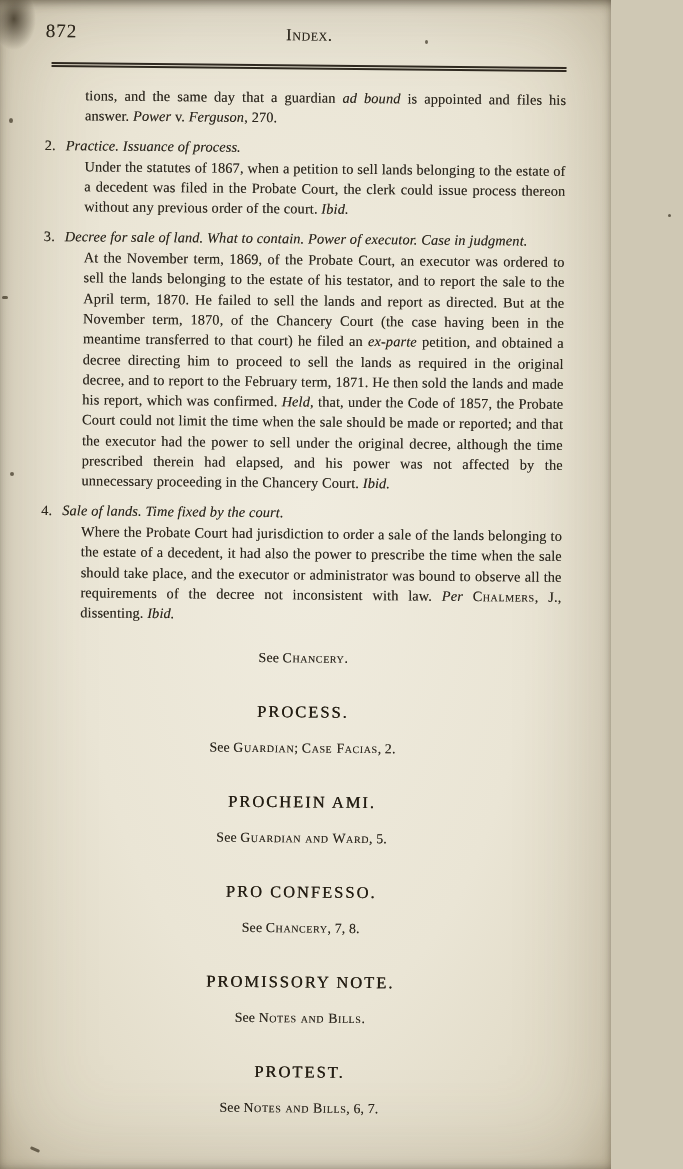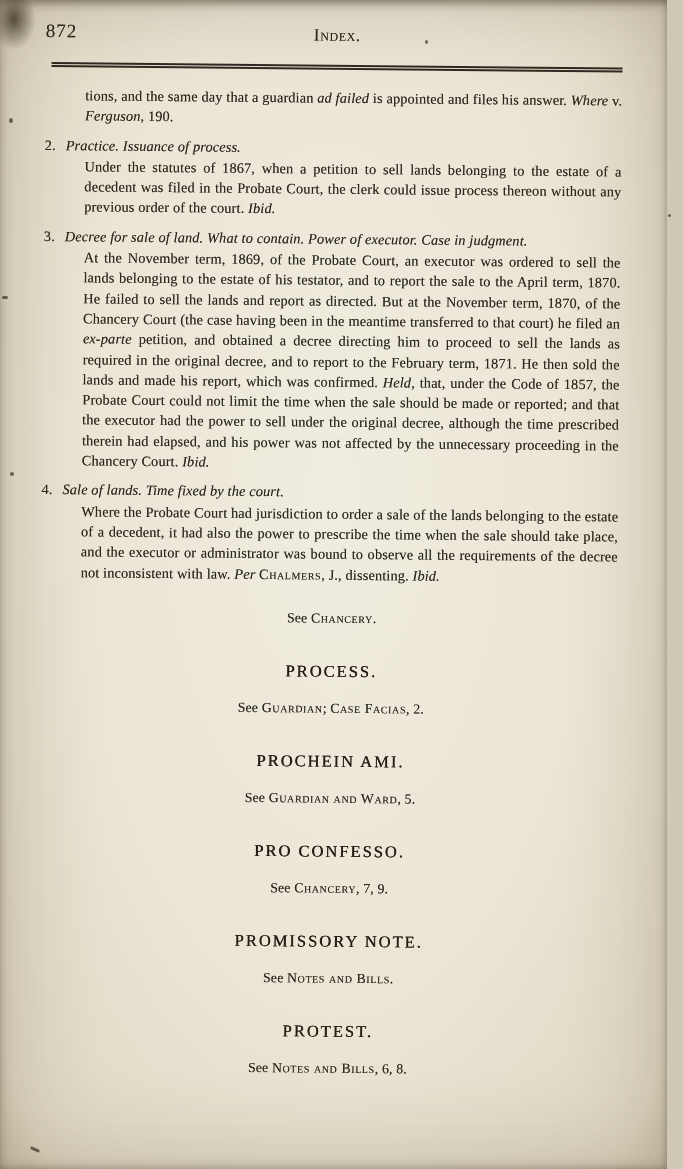--- a/index.html
+++ b/index.html
@@ -2,21 +2,21 @@
 <html lang="en"><head>
 <meta charset="utf-8">
 <style>
   html,body{margin:0;padding:0;}
   body{
     width:683px;height:1169px;overflow:hidden;
     background:#cfc8b4;
     font-family:"Liberation Serif","DejaVu Serif",serif;
   }
   .page{
-    position:relative;width:667px;height:1169px;
+    position:relative;width:611px;height:1169px;
     background:
       radial-gradient(ellipse at 50% 42%, #f0ecdf 0%, #eae5d5 55%, #ded7c2 92%, #d3cab2 100%);
     color:#2b261d;
   }
   .page::after{
     content:"";position:absolute;inset:0;pointer-events:none;
     box-shadow:
       inset 0 0 95px rgba(92,76,46,.28),
       inset 0 10px 12px -8px rgba(40,32,18,.55),
       inset -5px 0 12px -7px rgba(40,32,18,.38),
@@ -76,21 +76,21 @@
   <div class="speck s6"></div>
 
   <div class="content">
 
     <div class="header">
       <span class="pagenum">872</span>
       <span class="title sc">Index.</span>
     </div>
     <div class="rule"></div>
 
-    <p class="intro"><span>tions, and the same day that a guardian </span><span class="it">ad failed</span><span> is appointed and files his answer.  </span><span class="it">Where</span><span> v. </span><span class="it">Ferguson</span><span>, 190.</span></p>
+    <p class="intro"><span>tions, and the same day that a guardian </span><span class="it">ad bound</span><span> is appointed and files his answer.  </span><span class="it">Power</span><span> v. </span><span class="it">Ferguson</span><span>, 270.</span></p>
 
     <div class="entry">
       <p class="entry-head"><span class="num">2.</span><span><span class="it">Practice.  Issuance of process.</span></span></p>
       <p class="entry-body"><span>Under the statutes of 1867, when a petition to sell lands belonging to the estate of a decedent was filed in the Probate Court, the clerk could issue process thereon without any previous order of the court.  </span><span class="it">Ibid.</span></p>
     </div>
 
     <div class="entry">
       <p class="entry-head"><span class="num">3.</span><span><span class="it">Decree for sale of land.  What to contain.  Power of executor.  Case in judgment.</span></span></p>
       <p class="entry-body"><span>At the November term, 1869, of the Probate Court, an executor was ordered to sell the lands belonging to the estate of his testator, and to report the sale to the April term, 1870.  He failed to sell the lands and report as directed.  But at the November term, 1870, of the Chancery Court (the case having been in the meantime transferred to that court) he filed an </span><span class="it">ex-parte</span><span> petition, and obtained a decree directing him to proceed to sell the lands as required in the original decree, and to report to the February term, 1871.  He then sold the lands and made his report, which was confirmed.  </span><span class="it">Held</span><span>, that, under the Code of 1857, the Probate Court could not limit the time when the sale should be made or reported; and that the executor had the power to sell under the original decree, although the time prescribed therein had elapsed, and his power was not affected by the unnecessary proceeding in the Chancery Court.  </span><span class="it">Ibid.</span></p>
     </div>
@@ -107,27 +107,27 @@
       <p class="see"><span>See </span><span class="sc">Guardian</span><span>; </span><span class="sc">Case Facias</span><span>, 2.</span></p>
     </div>
 
     <div class="section">
       <h2 class="section-heading">PROCHEIN AMI.</h2>
       <p class="see"><span>See </span><span class="sc">Guardian and Ward</span><span>, 5.</span></p>
     </div>
 
     <div class="section">
       <h2 class="section-heading">PRO CONFESSO.</h2>
-      <p class="see"><span>See </span><span class="sc">Chancery</span><span>, 7, 9.</span></p>
+      <p class="see"><span>See </span><span class="sc">Chancery</span><span>, 7, 8.</span></p>
     </div>
 
     <div class="section">
       <h2 class="section-heading">PROMISSORY NOTE.</h2>
       <p class="see"><span>See </span><span class="sc">Notes and Bills</span><span>.</span></p>
     </div>
 
     <div class="section">
       <h2 class="section-heading">PROTEST.</h2>
-      <p class="see"><span>See </span><span class="sc">Notes and Bills</span><span>, 6, 8.</span></p>
+      <p class="see"><span>See </span><span class="sc">Notes and Bills</span><span>, 6, 7.</span></p>
     </div>
 
   </div>
 </div>
 
 </body></html>

